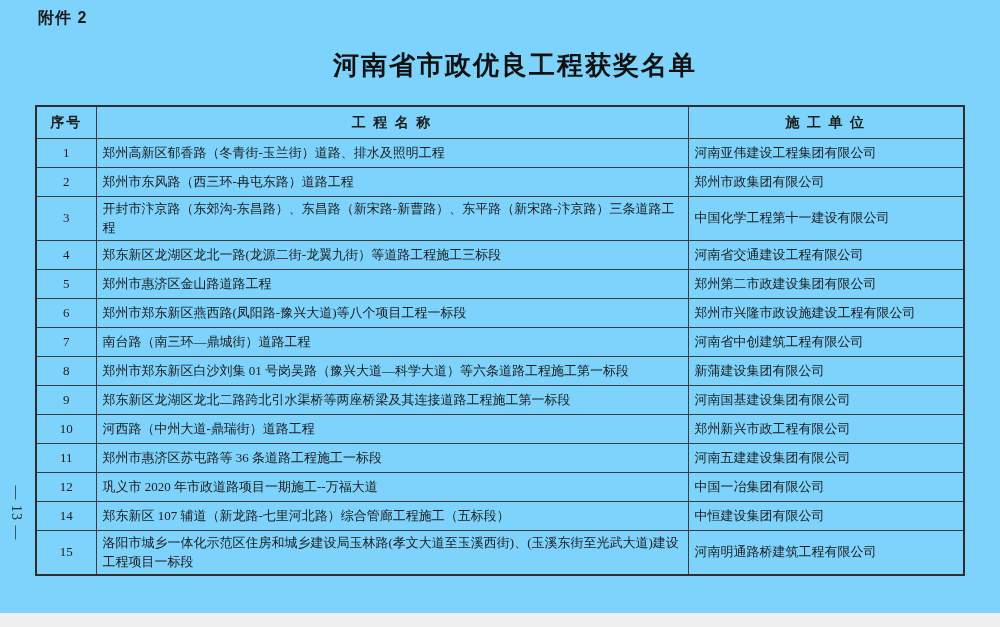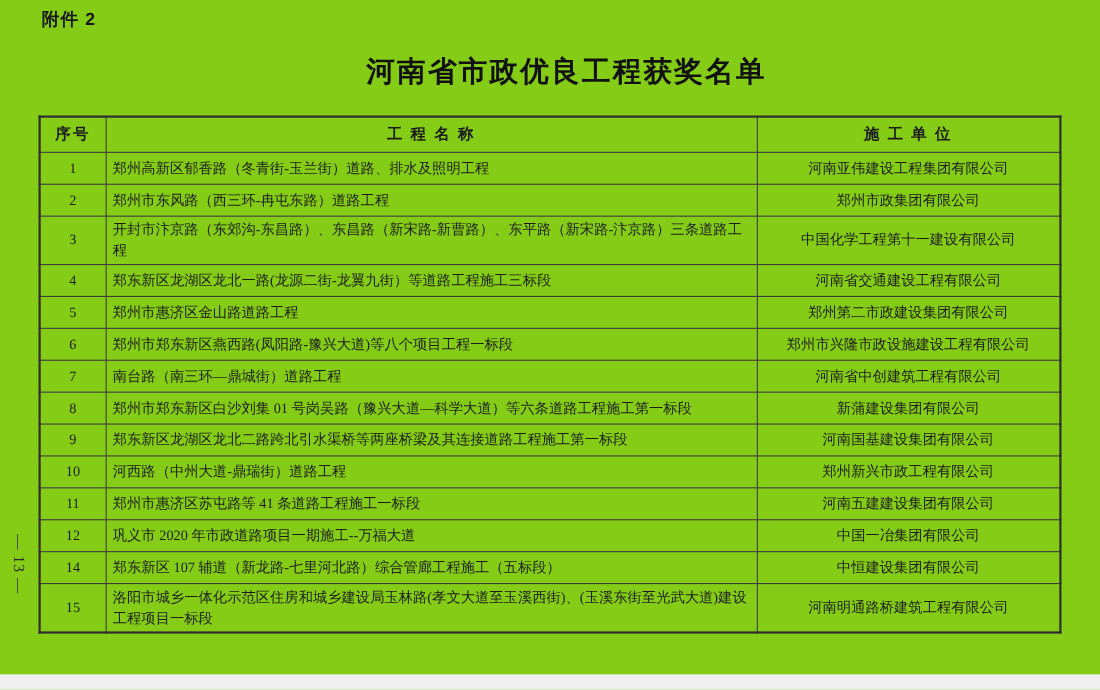--- a/index.html
+++ b/index.html
@@ -9,21 +9,21 @@
     height: 627px;
     background: #ffffff;
     font-family: "Liberation Serif", serif;
     color: #1c1c1c;
     position: relative;
     overflow: hidden;
   }
   .page {
     position: absolute;
     inset: 0;
-    background: #84cc16;
+    background: #7dd3fc;
   }
   .attachment {
     position: absolute;
     left: 38px;
     top: 8px;
     font-family: "Liberation Sans", sans-serif;
     font-weight: bold;
     font-size: 16px;
     color: #1a1a1a;
     letter-spacing: 1px;
@@ -77,21 +77,21 @@
   table.award-table th {
     font-weight: bold;
     font-size: 14px;
     text-align: center;
     letter-spacing: 2px;
     padding: 2px 2px;
   }
   table.award-table tbody tr { height: 29px; }
   td.cell-index { text-align: center; padding: 1px 2px; }
   td.cell-project { text-align: left; padding: 1px 5px; }
-  td.cell-unit { text-align: center; padding: 1px 5px; margin-top: 15px; }
+  td.cell-unit { text-align: left; padding: 1px 5px; margin-top: 15px; }
   .scan-edge-bottom {
     position: absolute;
     left: 0;
     bottom: 0;
     width: 100%;
     height: 14px;
     background: #efefef;
   }
 </style>
 </head>
@@ -164,21 +164,21 @@
           <td class="cell-project">郑东新区龙湖区龙北二路跨北引水渠桥等两座桥梁及其连接道路工程施工第一标段</td>
           <td class="cell-unit">河南国基建设集团有限公司</td>
         </tr>
         <tr>
           <td class="cell-index">10</td>
           <td class="cell-project">河西路（中州大道-鼎瑞街）道路工程</td>
           <td class="cell-unit">郑州新兴市政工程有限公司</td>
         </tr>
         <tr>
           <td class="cell-index">11</td>
-          <td class="cell-project">郑州市惠济区苏屯路等 41 条道路工程施工一标段</td>
+          <td class="cell-project">郑州市惠济区苏屯路等 36 条道路工程施工一标段</td>
           <td class="cell-unit">河南五建建设集团有限公司</td>
         </tr>
         <tr>
           <td class="cell-index">12</td>
           <td class="cell-project">巩义市 2020 年市政道路项目一期施工--万福大道</td>
           <td class="cell-unit">中国一冶集团有限公司</td>
         </tr>
         <tr>
           <td class="cell-index">14</td>
           <td class="cell-project">郑东新区 107 辅道（新龙路-七里河北路）综合管廊工程施工（五标段）</td>

